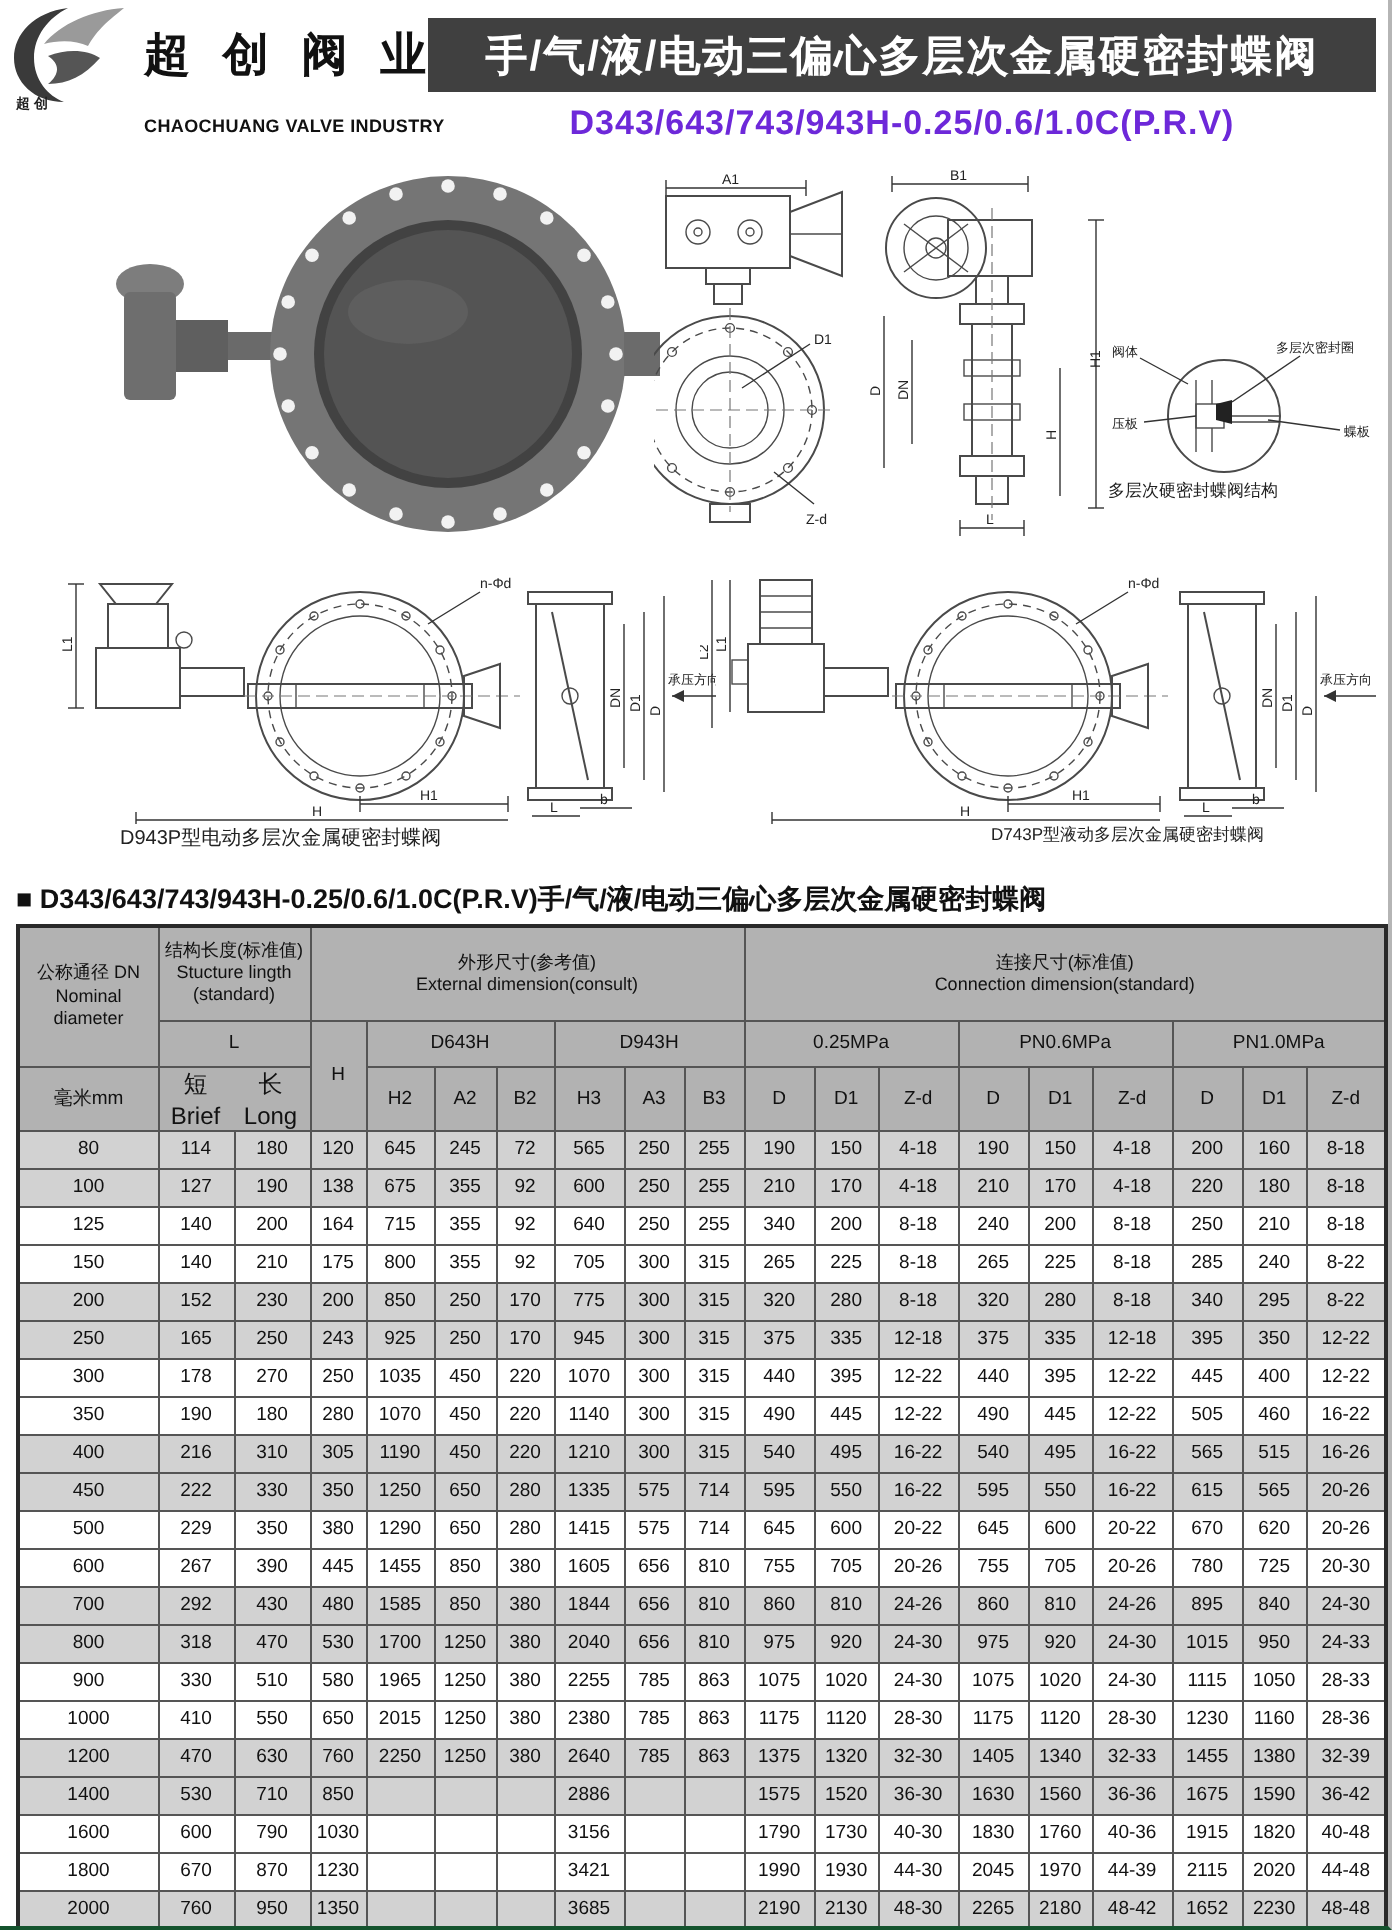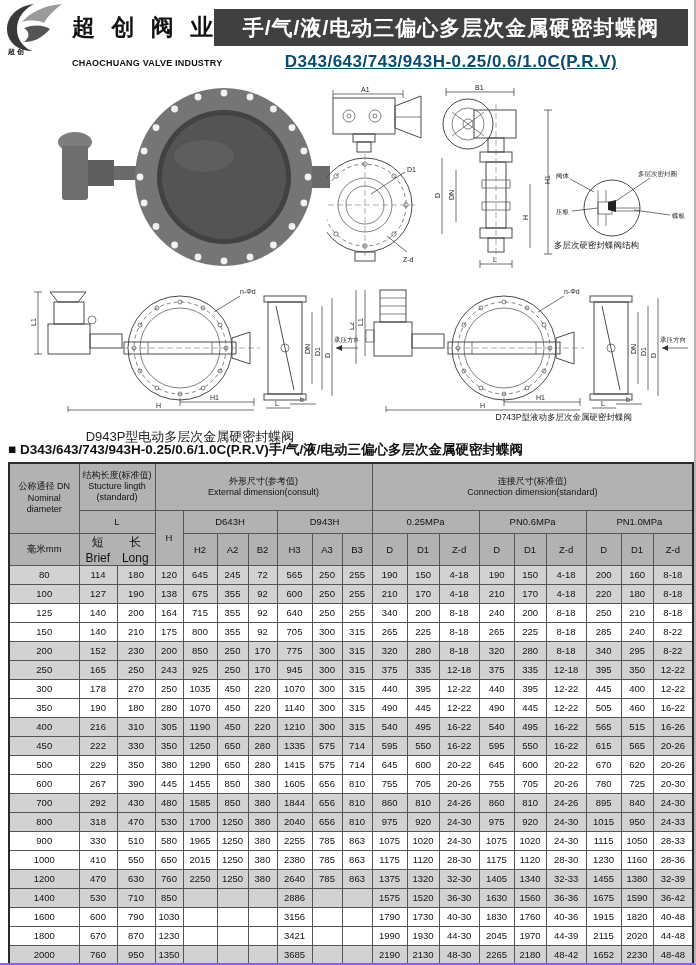--- a/index.html
+++ b/index.html
@@ -1,46 +1,46 @@
 <!DOCTYPE html>
 <html><head>
 <meta charset="utf-8">
 <style>
   * { margin:0; padding:0; box-sizing:border-box; }
   body { background:#e8e8e8; font-family:"Liberation Sans","DejaVu Sans",sans-serif; }
   .page { position:relative; width:696px; height:965px; background:#fff; margin:0 auto;
-          overflow:hidden; color:#1a1a1a; border-right:2px solid #b5b5b5; border-bottom:2px solid #8b5cf6;}
+          overflow:hidden; color:#1a1a1a; border-right:2px solid #b5b5b5; border-bottom:2px solid #14532d;}
 
   
   .logo-wrap { position:absolute; left:4px; top:2px; width:62px; height:54px; }
   .company { position:absolute; left:72px; top:12px; width:150px; }
   .company-cn { font-size:23px; font-weight:bold; letter-spacing:5px; color:#111; white-space:nowrap; }
   .company-en { font-size:9px; font-weight:bold; letter-spacing:.2px; color:#111; margin-top:15px; white-space:nowrap; }
   .banner { position:absolute; left:214px; top:9px; width:474px; height:37px; background:#404040;
             color:#fff; font-size:21px; font-weight:bold; display:flex; align-items:center;
             justify-content:center; letter-spacing:1px; white-space:nowrap; }
   .model-line { position:absolute; left:214px; top:52px; width:474px; text-align:center;
-            font-size:17px; font-weight:bold; color:#0c4a6e; letter-spacing:.5px;text-decoration:underline; }
+            font-size:17px; font-weight:bold; color:#6d28d9; letter-spacing:.5px; }
 
   
   svg { display:block; }
   .ln  { stroke:#4a4a4a; stroke-width:1; fill:none; }
   .ln2 { stroke:#4a4a4a; stroke-width:.7; fill:none; }
   .cl  { stroke:#777; stroke-width:.6; fill:none; stroke-dasharray:6 3; }
   .dim { stroke:#333; stroke-width:.7; fill:none; }
   .dtxt { font-size:7px; fill:#222; font-family:"Liberation Sans",sans-serif; }
   .ctxt { font-size:6.5px; fill:#222; font-family:"Liberation Sans",sans-serif; }
   .photo { position:absolute; left:44px; top:86px; }
   .front-view { position:absolute; left:327px; top:84px; }
   .side-view { position:absolute; left:430px; top:84px; }
   .detail { position:absolute; left:554px; top:168px; }
   .detail-caption { position:absolute; left:554px; top:240px; width:140px; font-size:8.5px; color:#222; }
   .valve2 { position:absolute; left:28px; top:284px; }
   .valve3 { position:absolute; left:350px; top:284px; }
-  .cap2 { position:absolute; left:60px; top:412px; width:260px; text-align:center; font-size:13px; color:#222;margin-top:16px; }
+  .cap2 { position:absolute; left:60px; top:412px; width:260px; text-align:left; font-size:10px; color:#222; }
   .cap3 { position:absolute; left:372px; top:412px; width:260px; text-align:right; font-size:8.5px; color:#222; }
 
   
   .tbl-title { position:absolute; left:8px; top:441px; font-size:13.5px; font-weight:bold; color:#111; white-space:nowrap; }
   .spec-wrap { position:absolute; left:8px; top:462px; }
   table.spec { border-collapse:collapse; table-layout:fixed; width:680px; border:2px solid #2a2a2a; }
   .spec th, .spec td { border:1px solid #555; text-align:center; vertical-align:middle; overflow:hidden; }
   .spec thead th { background:#b2b2b2; font-weight:bold; color:#111; }
   .spec .gh { font-size:9px; line-height:1.25; font-weight:normal; }
   .pre { white-space:pre-line; }

